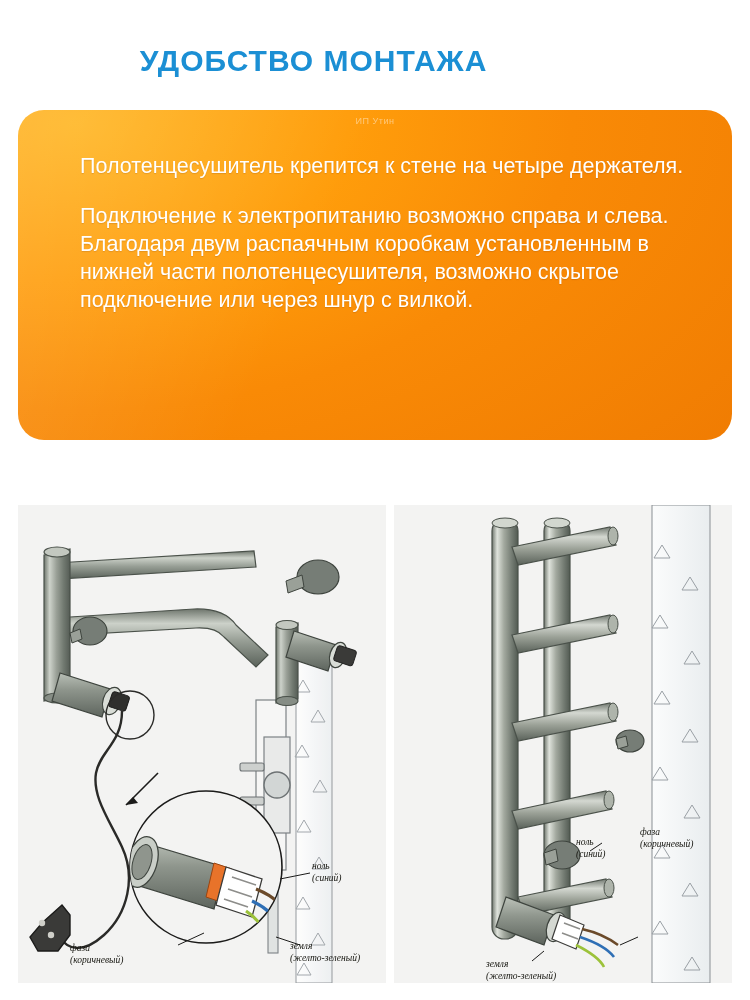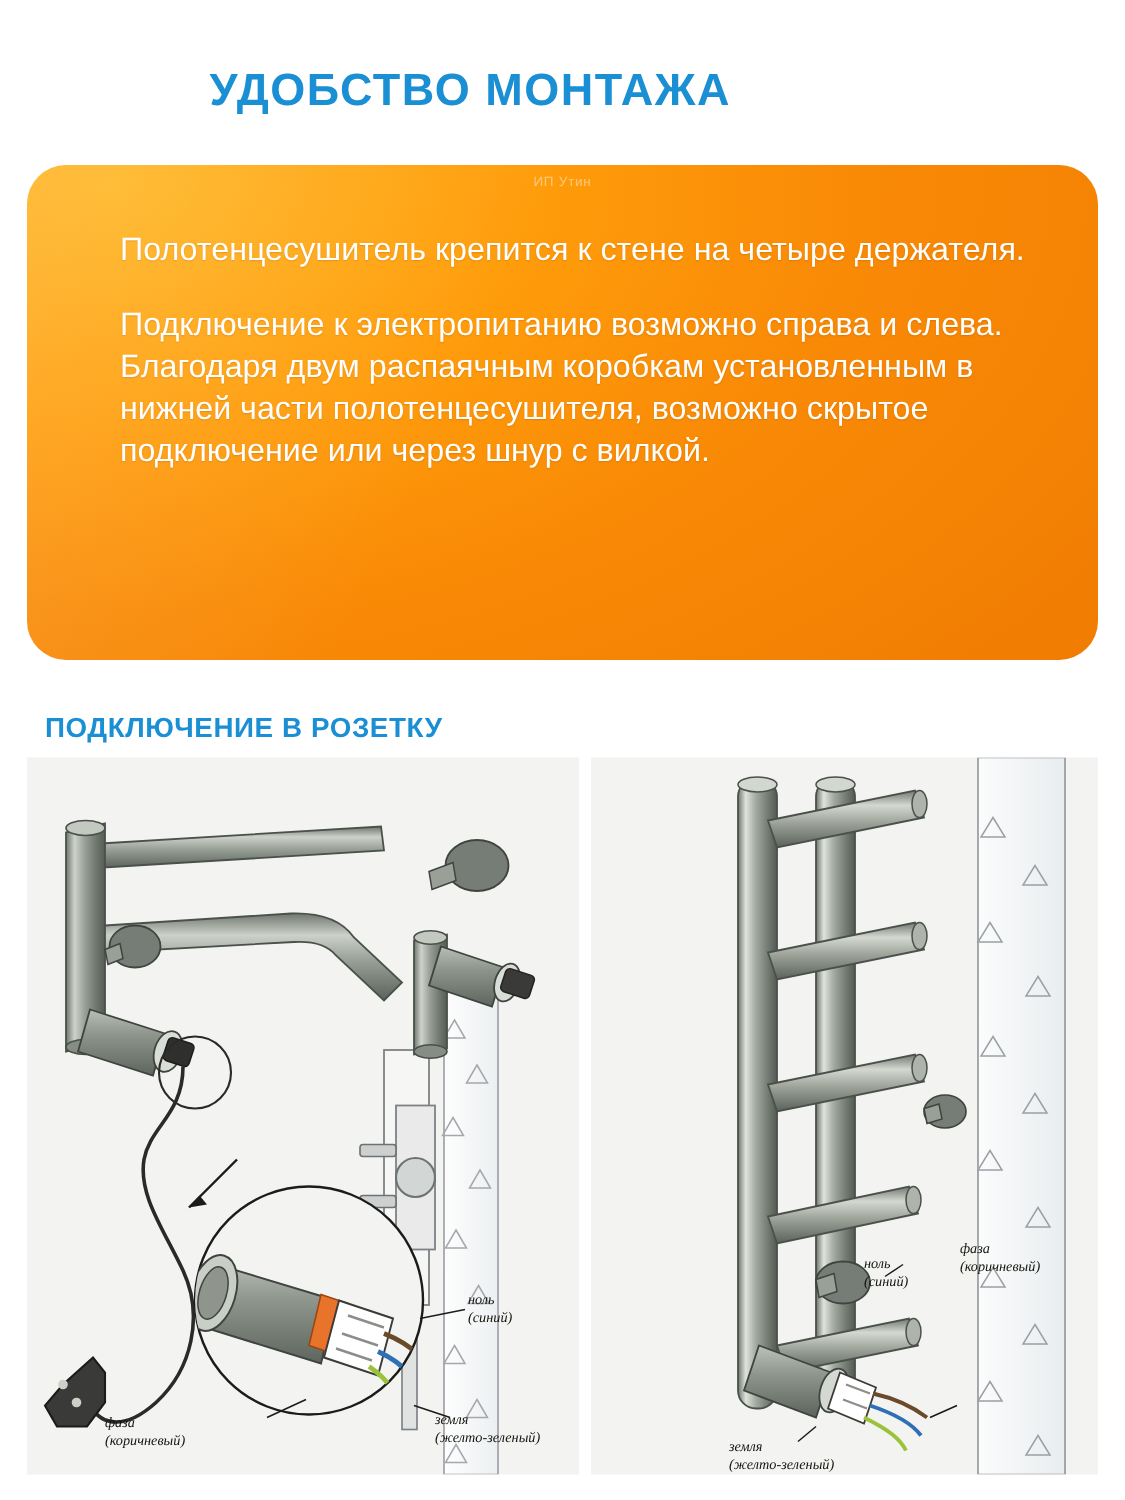--- a/index.html
+++ b/index.html
@@ -103,21 +103,20 @@
   <div class="main-title">УДОБСТВО МОНТАЖА</div>
 
   <div class="orange-panel">
     <div class="watermark">ИП Утин</div>
     <div class="panel-text">
       <p>Полотенцесушитель крепится к стене на четыре держателя.</p>
       <p>Подключение к электропитанию возможно справа и слева. Благодаря двум распаячным коробкам установленным в нижней части полотенцесушителя, возможно скрытое подключение или через шнур с вилкой.</p>
     </div>
   </div>
 
-  <div class="sec-title" id="sec-left">ПОДКЛЮЧЕНИЕ В РОЗЕТКУ</div>
 
   <div class="illus" id="illus-left">
     <svg width="368" height="478" viewBox="0 0 368 478" xmlns="http://www.w3.org/2000/svg">
       <defs>
         <linearGradient id="tubeV" x1="0" y1="0" x2="1" y2="0">
           <stop offset="0%" stop-color="#6f766d"></stop>
           <stop offset="22%" stop-color="#cdd2ca"></stop>
           <stop offset="48%" stop-color="#9aa097"></stop>
           <stop offset="75%" stop-color="#727a71"></stop>
           <stop offset="100%" stop-color="#555c55"></stop>

